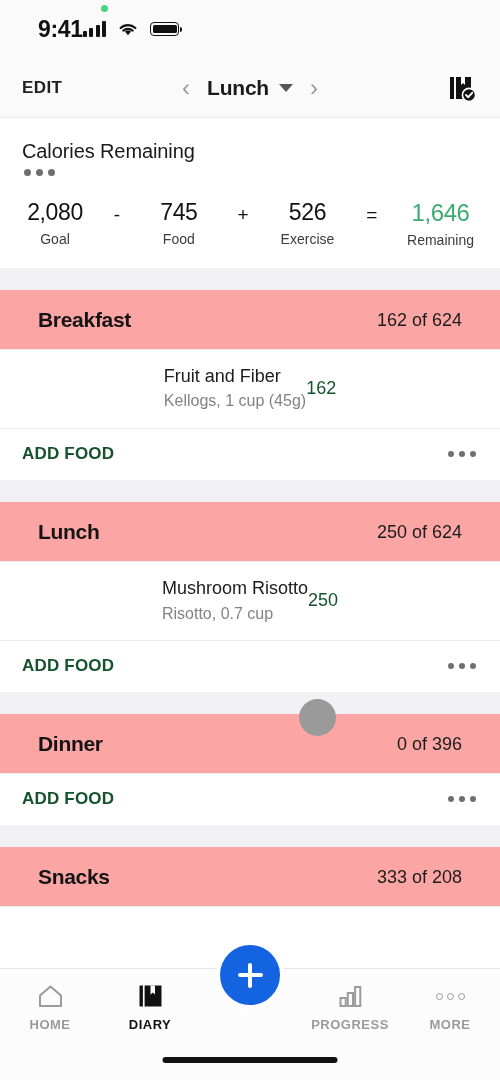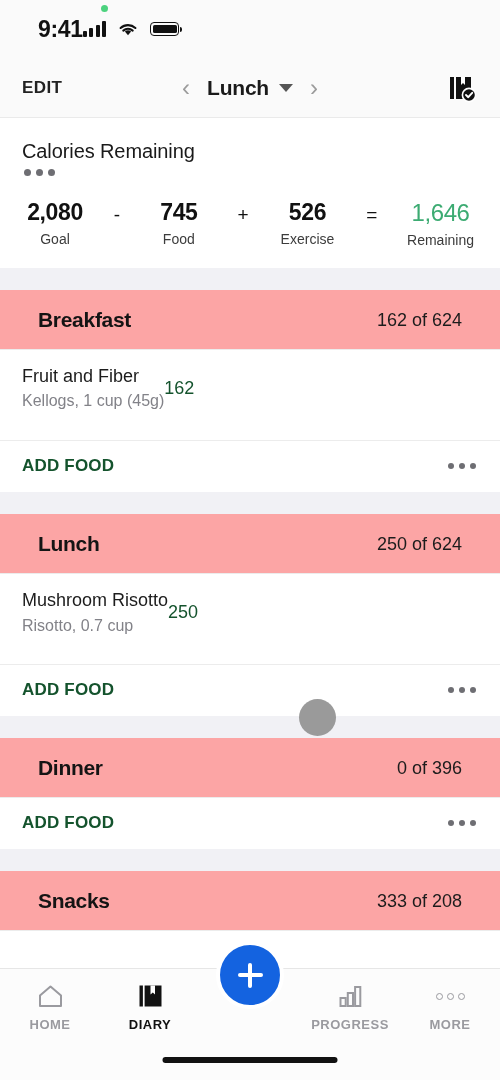--- a/index.html
+++ b/index.html
@@ -63,38 +63,38 @@
   .cal-head { display:flex; align-items:flex-start; justify-content:space-between;flex-direction:column; }
   .cal-title { font-size:20px; font-weight:400; color:#1a1a1a; letter-spacing:-0.1px; }
   .dots { display:flex; gap:5px; align-items:center; padding:6px 2px; }
   .dots i { width:7px; height:7px; border-radius:50%; background:#6e6e73; display:block; }
   .dots.small i { width:6px; height:6px; }
   .cal-row {
     display:flex; align-items:flex-start; justify-content:space-between;
     margin-top:18px; padding:0 4px;
   }
   .cal-item { text-align:center; min-width:58px; }
-  .cal-val { font-size:23px; font-weight:700; color:#111; letter-spacing:-0.4px; line-height:1.05; }
+  .cal-val { font-size:23px; font-weight:400; color:#111; letter-spacing:-0.4px; line-height:1.05; }
   .cal-val.green { color:#3cab72; font-weight:400; font-size:24px; }
   .cal-lab { font-size:14px; color:#3c3c3c; margin-top:7px; font-weight:400; }
   .cal-op { font-size:19px; color:#111; font-weight:400; padding-top:4px; }
 
   
   .band { height:22px; background:#f1f1f5; }
 
   
   .meal-head {
     display:flex; align-items:center; justify-content:space-between;
     padding:18px 38px 17px; background:#fca5a5; border-bottom:1px solid #ececec;
   }
   .meal-name { font-size:21px; font-weight:700; color:#141414; letter-spacing:-0.3px; }
   .meal-count { font-size:18px; color:#1c1c1c; font-weight:400; }
   .food-row {
-    display:flex; align-items:center; justify-content:flex-start;
-    padding:14px 22px 28px; background:#fff; border-bottom:1px solid #ececec;
+    display:flex; align-items:center; justify-content:center;
+    padding:14px 22px 16px; background:#fff; border-bottom:1px solid #ececec;
   }
   .food-name { font-size:18px; color:#1c1c1c; font-weight:400; line-height:1.35; }
   .food-desc { font-size:16px; color:#828288; margin-top:3px; line-height:1.3; }
   .food-cal { font-size:18px; color:#14532d; font-weight:400; }
   .addfood-row {
     display:flex; align-items:center; justify-content:space-between;
     padding:15px 22px 16px; background:#fff;
   }
   .addfood { font-size:17px; font-weight:700; color:#14532d; letter-spacing:0.2px; }
 

